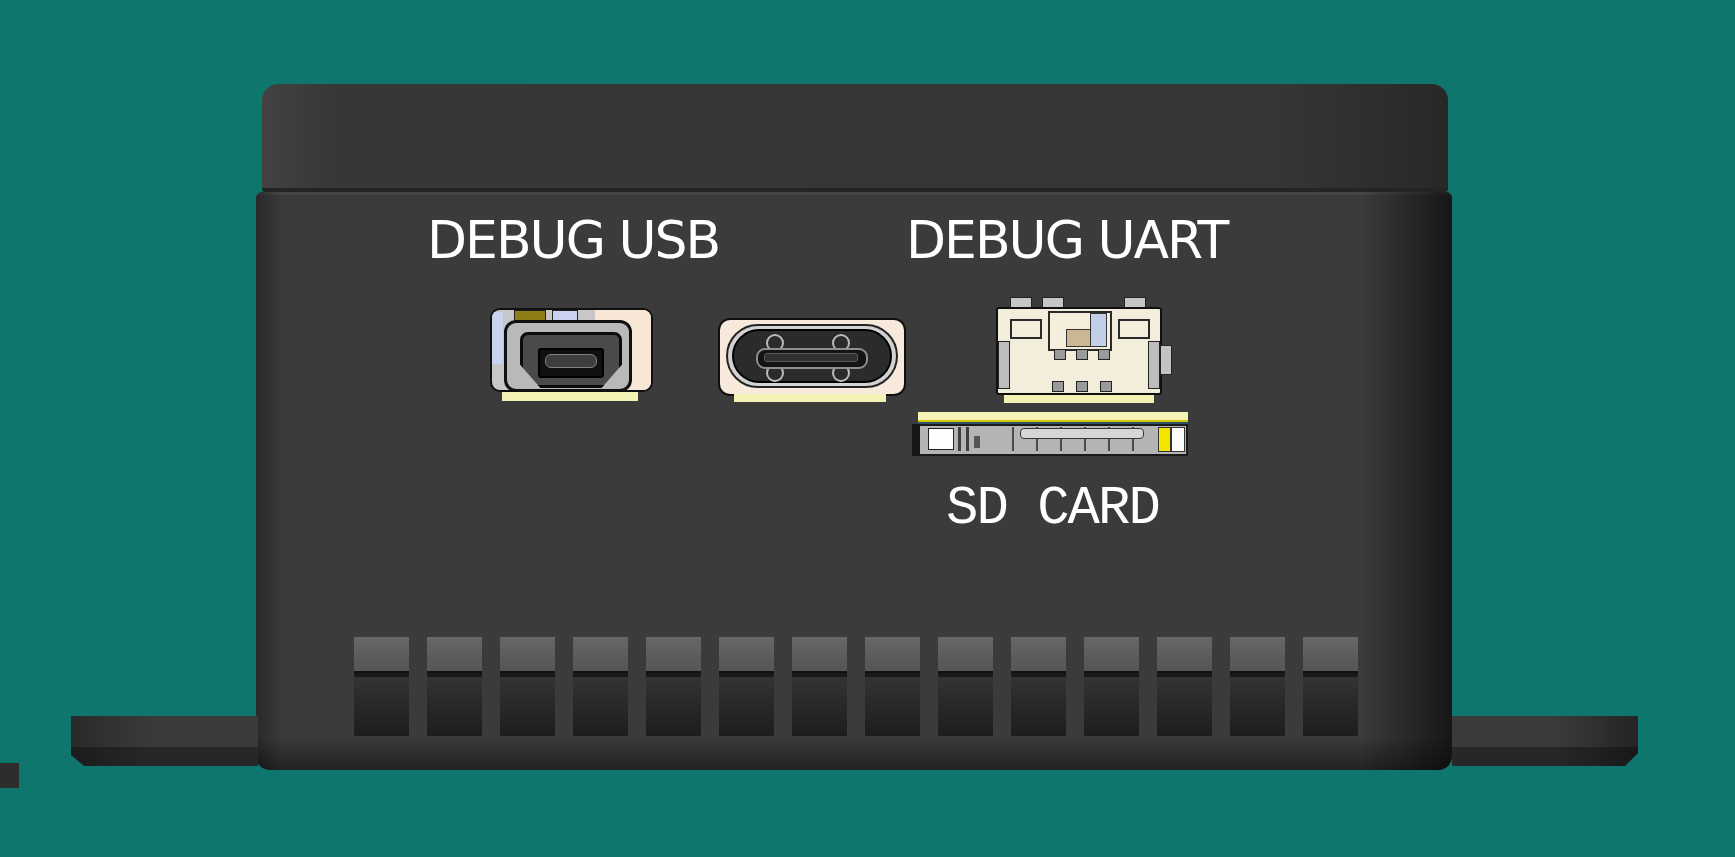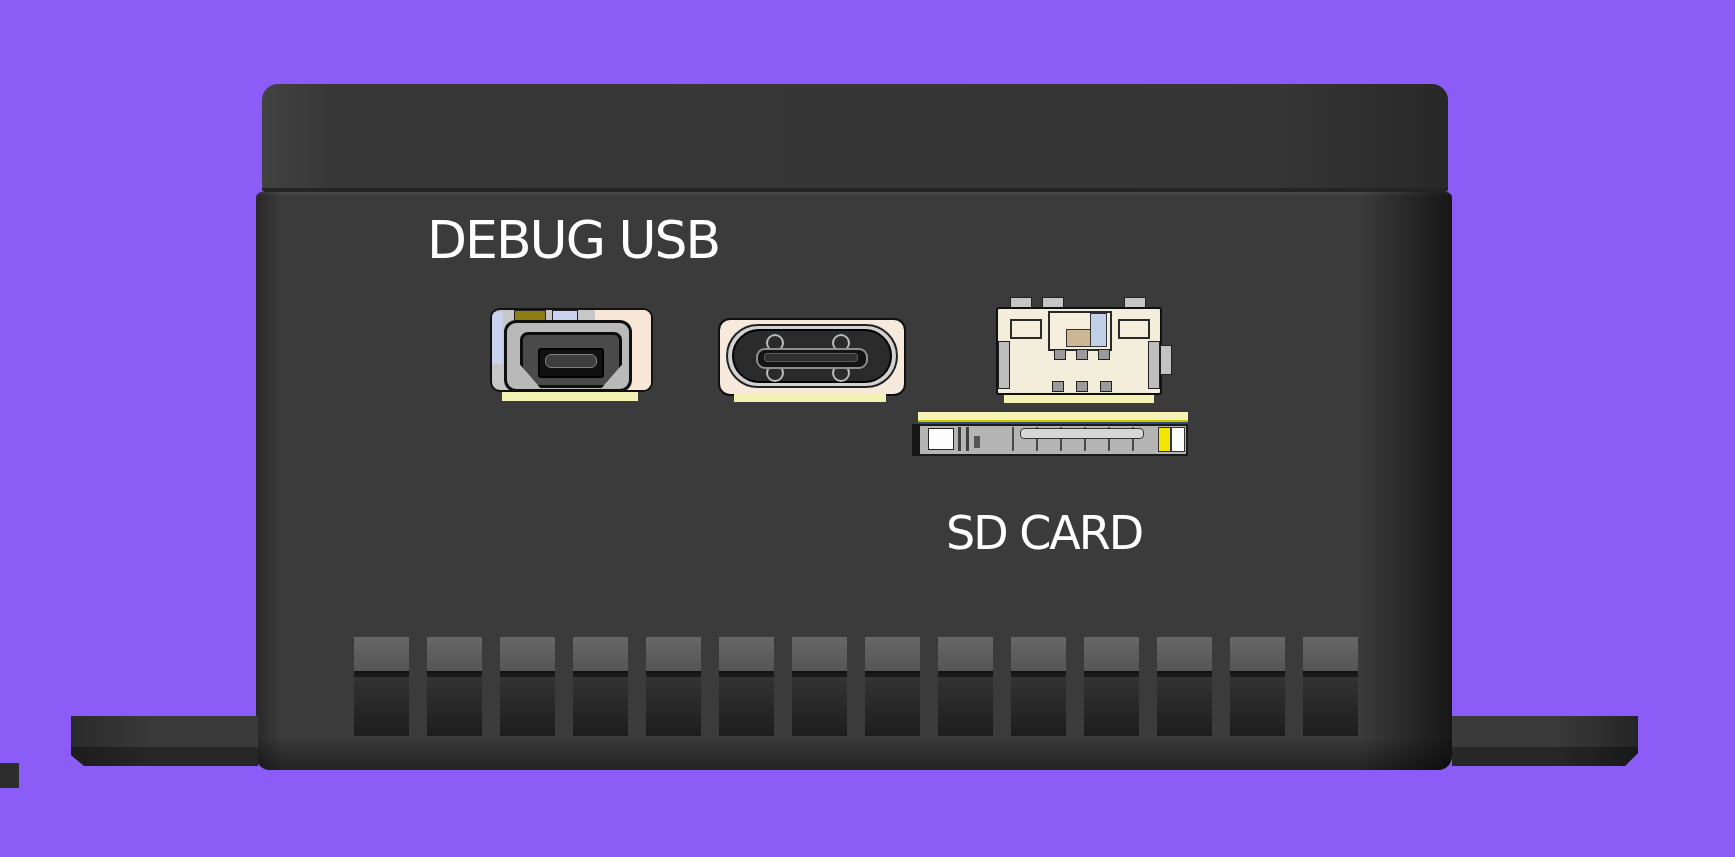--- a/index.html
+++ b/index.html
@@ -1,16 +1,16 @@
 <!DOCTYPE html>
 <html><head>
 <meta charset="utf-8">
 <style>
   html,body{margin:0;padding:0;background:#ffffff;}
-  .scene{position:relative;width:1735px;height:857px;background:#8b5cf6;overflow:hidden;
+  .scene{position:relative;width:1735px;height:857px;background:#0f766e;overflow:hidden;
          font-family:"DejaVu Sans","Liberation Sans",sans-serif;}
   .abs{position:absolute;}
 
   
   .lid{left:262px;top:84px;width:1186px;height:104px;
        background:linear-gradient(90deg,#424242 0%,#373737 6%,#353535 86%,#282828 100%);
        border-radius:16px 16px 3px 3px;border-bottom:4px solid #242424;}
   .device-body{left:256px;top:192px;width:1196px;height:578px;background:#3b3b3b;
        border-radius:6px 6px 14px 14px;overflow:hidden;}
   .shade-left{left:0;top:0;width:26px;height:100%;
@@ -38,21 +38,21 @@
   .vent-col{width:55px;}
   .vent-top{height:34px;background:linear-gradient(180deg,#676767,#555555);border-bottom:2px solid #121212;}
   .vent-gap{height:4px;background:#191919;}
   .vent-bot{height:59px;background:linear-gradient(180deg,#333333,#1d1d1d);}
 
   
   .plabel{color:#ffffff;white-space:nowrap;line-height:1;}
   #lbl-debug-usb{left:427px;top:214px;font-size:52px;letter-spacing:-2px;}
   #lbl-debug-uart{left:906px;top:214px;font-size:52px;letter-spacing:-2px;}
   #lbl-jt-usb{left:737px;top:266px;font-size:48px;letter-spacing:-1px;}
-  #lbl-sd-card{left:946px;top:510px;font-size:46px;letter-spacing:-2px;}
+  #lbl-sd-card{left:946px;top:482px;font-size:54px;letter-spacing:-2px;font-family:Liberation Mono, monospace;}
 
   
   #port-musb{left:490px;top:308px;width:163px;height:95px;}
   .musb-outer{left:0;top:0;width:159px;height:80px;background:#c7c7c7;border:2px solid #101010;
        border-radius:10px;overflow:hidden;}
   .musb-cream{right:0;top:0;width:56px;height:100%;background:#f8e7d7;}
   .musb-chip-olive{left:22px;top:0;width:30px;height:12px;background:#8f7d15;border:1px solid #222;}
   .musb-chip-lav{left:60px;top:0;width:24px;height:12px;background:#c9d2ee;border:1px solid #222;}
   .musb-left-lav{left:0;top:2px;width:11px;height:52px;background:#c9d2ee;}
   .musb-shell{left:14px;top:12px;width:122px;height:66px;background:#b9b9b9;border:3px solid #101010;border-radius:12px;}
@@ -187,20 +187,21 @@
         <div class="vent-bot"></div>
       </div>
       <div class="vent-col">
         <div class="vent-top"></div>
         <div class="vent-gap"></div>
         <div class="vent-bot"></div>
       </div>
     </div>
 
   <div class="abs plabel" id="lbl-debug-usb">DEBUG USB</div>
+  <div class="abs plabel" id="lbl-debug-uart">DEBUG UART</div>
   <div class="abs plabel" id="lbl-sd-card">SD CARD</div>
 
   <div class="abs" id="port-musb">
     <div class="abs musb-outer">
       <div class="abs musb-cream"></div>
       <div class="abs musb-chip-olive"></div>
       <div class="abs musb-chip-lav"></div>
       <div class="abs musb-left-lav"></div>
     </div>
     <div class="abs musb-shell"></div>

